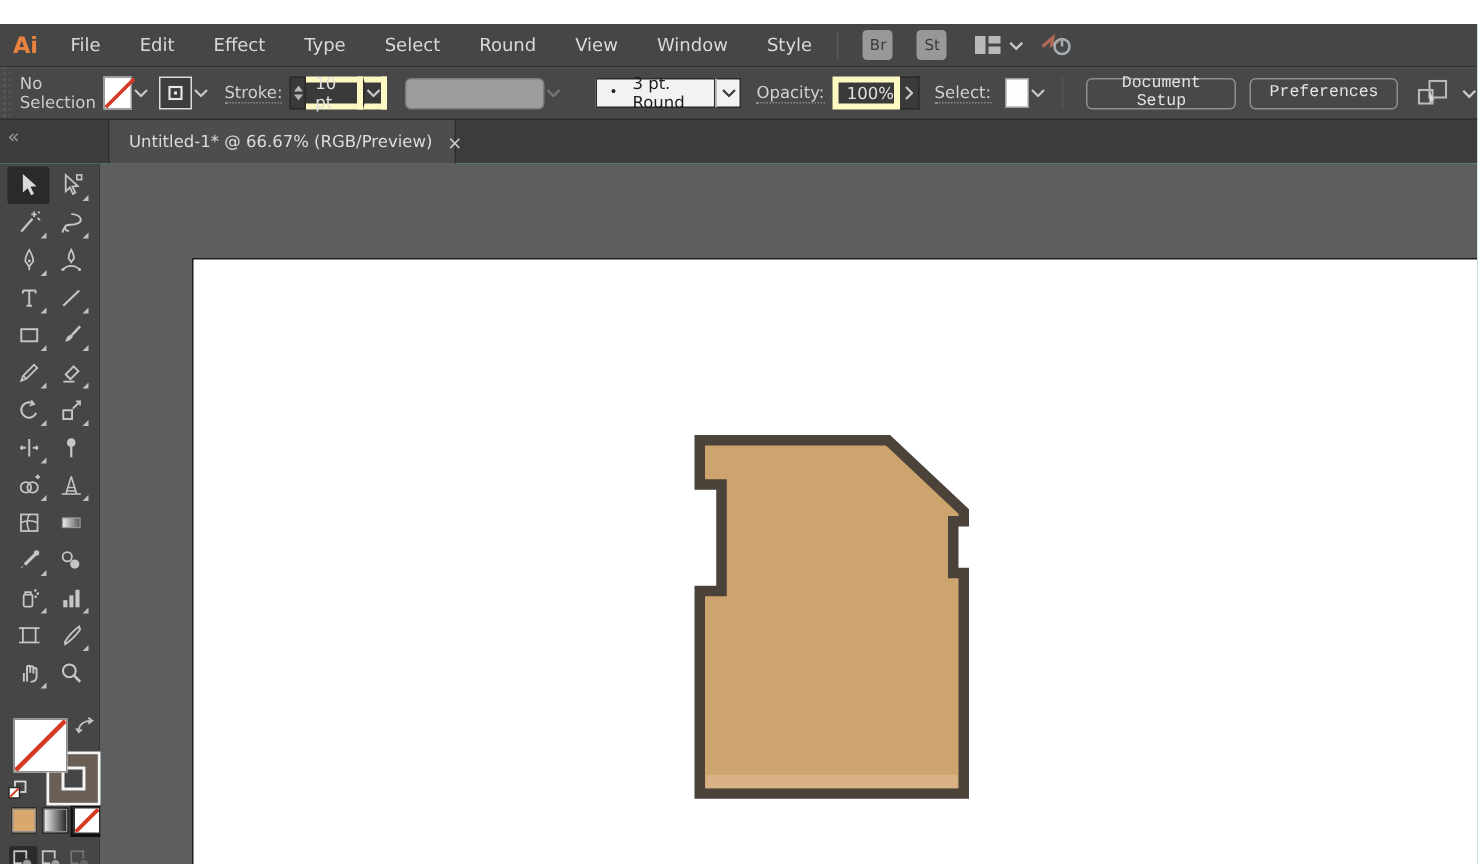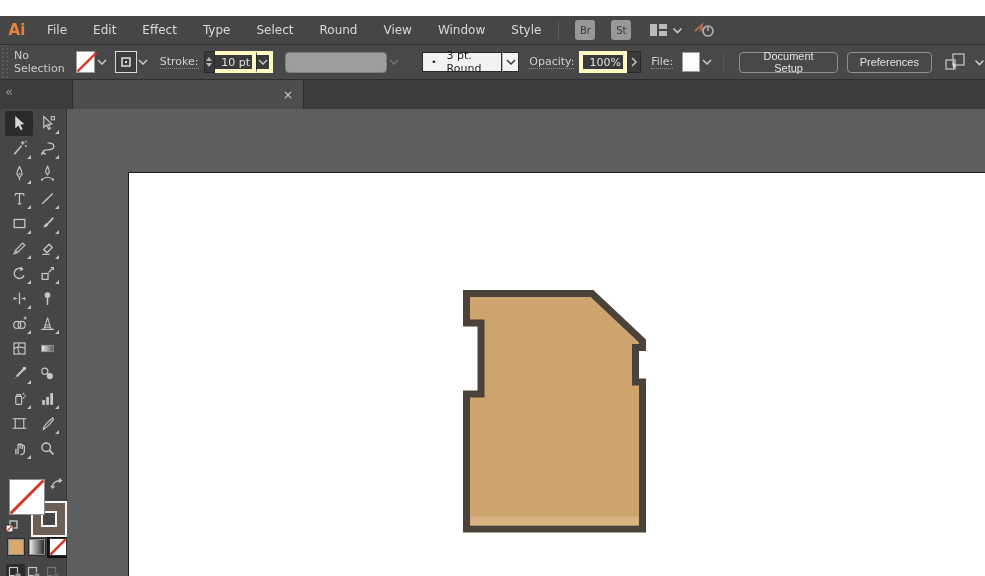--- a/index.html
+++ b/index.html
@@ -47,21 +47,21 @@
   #brush-preset-dot { margin:0 10px 0 8px; font-size:9px; color:#1e1e1e; }
   #brush-preset-chev { width:17px; height:20px; background:#f2f2f2; border:1px solid #2a2a2a;
                        border-left:1px solid #bbb; display:flex; align-items:center; justify-content:center; }
   #opacity-field { width:52px; padding-left:6px; }
   #opacity-flyout { width:16px; height:22px; background:#3a3a3a; border:1px solid #2a2a2a; border-left:none;
                     display:flex; align-items:center; justify-content:center; }
   #style-swatch { width:20px; height:20px; background:#fdfdfd; border:1px solid #9b9b9b; margin-left:4px; }
   #cb-sep { width:1px; height:22px; background:#353535; border-right:1px solid #565656; margin:0 6px 0 10px; }
   .cb-button { height:21px; padding:0 12px; border:1px solid #8f8f8f; border-radius:4px; color:#e3e3e3;
                display:flex; align-items:center; margin-left:9px; background:transparent; font-size:11px;
-               font-family:Liberation Sans, sans-serif; }
+               font-family:Liberation Mono, monospace; }
   #cb-right-icon { margin-left:12px; display:flex; align-items:center; }
 
   
   #tabbar { position:absolute; left:0; top:64px; width:985px; height:29px; background:#3c3c3c; }
   #collapse-toggle { position:absolute; left:5px; top:4px; color:#9a9a9a; font-size:13px; }
   #doc-tab { position:absolute; left:72px; top:0; height:29px; width:232px; background:#4d4d4d;
              border-right:1px solid #2e2e2e; border-left:1px solid #2e2e2e; display:flex; align-items:center; }
   #doc-tab-title { padding-left:13px; color:#dcdcdc; font-size:11px; white-space:nowrap; }
   #doc-tab-close { margin-left:auto; padding:0 10px; color:#cfcfcf; font-size:12px; }
 
@@ -211,21 +211,21 @@
     </div>
 
     <span class="cb-label">Opacity:</span>
     <div id="opacity-field" class="dark-field">100%</div>
     <div id="opacity-flyout">
       <svg width="6" height="10" viewBox="0 0 6 10">
           <path d="M1,1 L5,5 L1,9" fill="none" stroke="#c9c9c9" stroke-width="1.5"></path>
         </svg>
     </div>
 
-    <span class="cb-label">File:</span>
+    <span class="cb-label">Select:</span>
     <div id="style-swatch"></div>
     <div class="chev-btn">
       <svg width="10" height="6" viewBox="0 0 10 6">
           <path d="M1,1 L5,5 L9,1" fill="none" stroke="#c9c9c9" stroke-width="1.5"></path>
         </svg>
     </div>
 
     <div id="cb-sep"></div>
     <button class="cb-button">Document Setup</button>
     <button class="cb-button">Preferences</button>
@@ -240,20 +240,21 @@
     <span class="chev" style="margin-left:6px">
       <svg width="11" height="7" viewBox="0 0 11 7">
           <path d="M1.5,1.5 L5.5,5.5 L9.5,1.5" fill="none" stroke="#c9c9c9" stroke-width="1.6"></path>
         </svg>
     </span>
   </div>
 
   <div id="tabbar">
     <span id="collapse-toggle">«</span>
     <div id="doc-tab">
+      <span id="doc-tab-title">Untitled-1* @ 66.67% (RGB/Preview)</span>
       <span id="doc-tab-close">×</span>
     </div>
   </div>
 
   <div id="toolbar">
     <div id="tools-grid">
         <div class="tool active">
           <svg width="17" height="17" viewBox="0 0 16 16">
             <path d="M4,1 L4,12.6 L7,9.9 L9.2,14.3 L11,13.3 L8.8,9 L12.6,8.7 Z" fill="#d9d9d9"></path>
           </svg>

